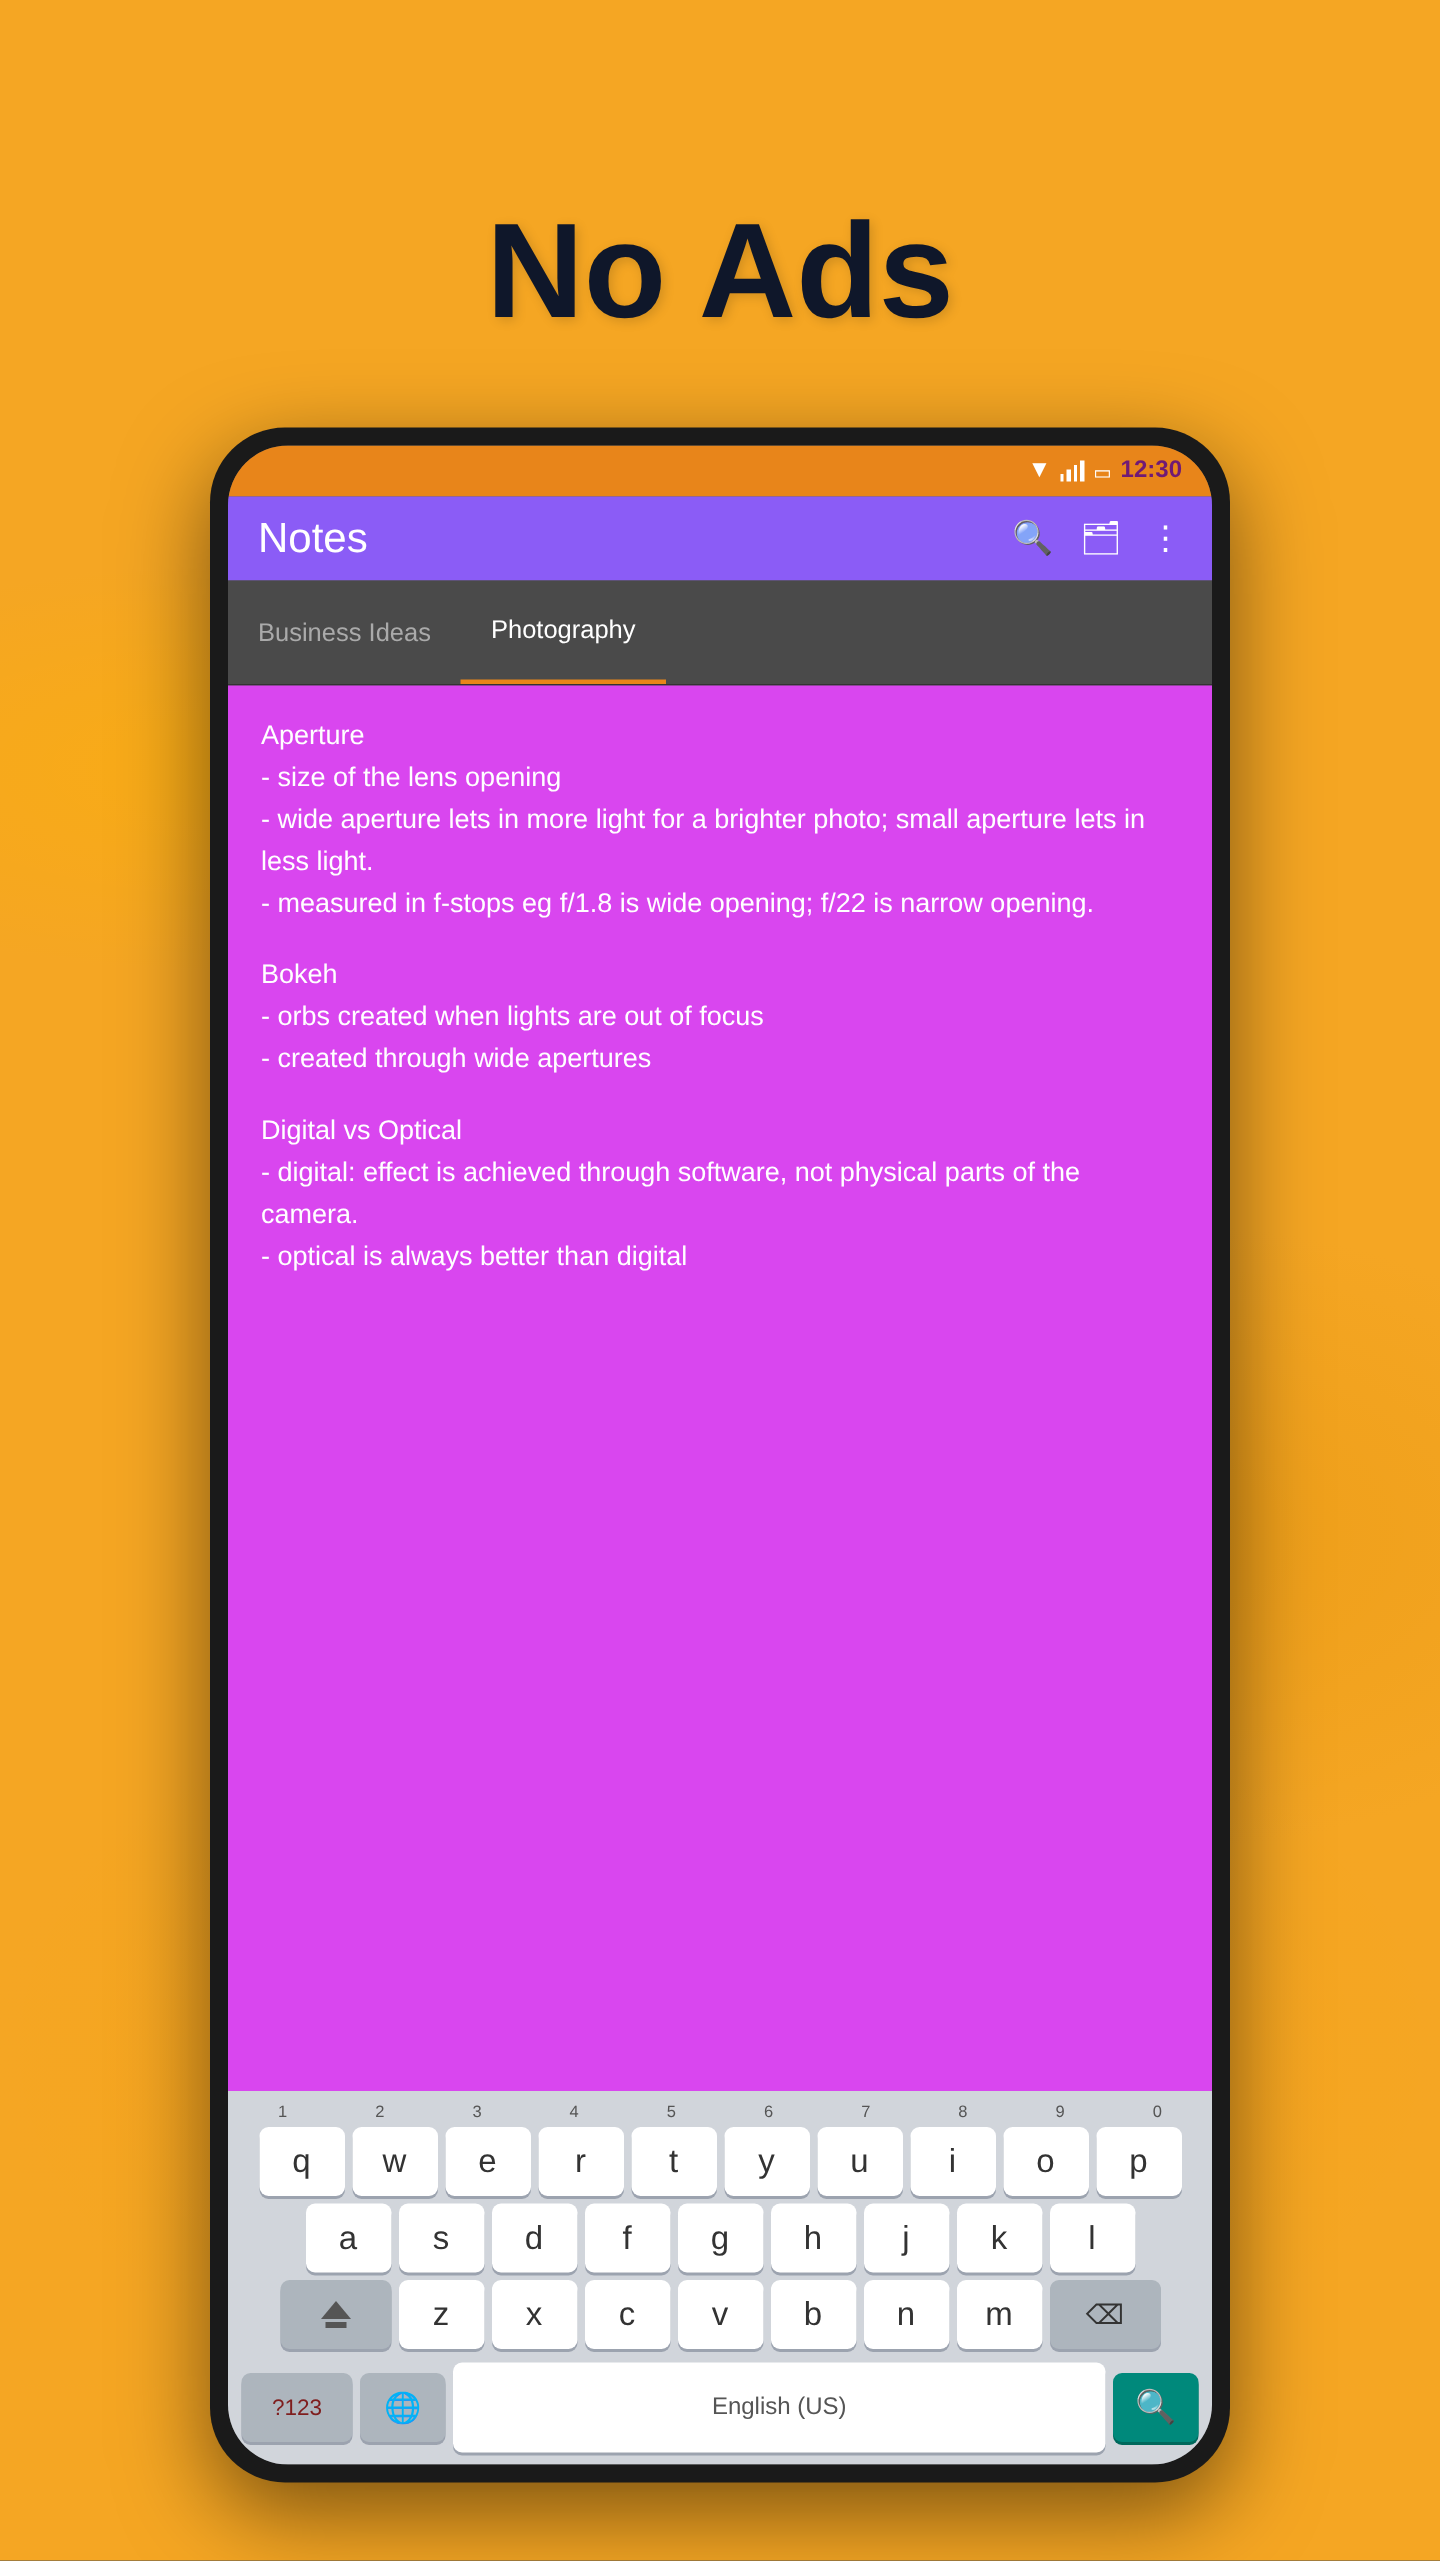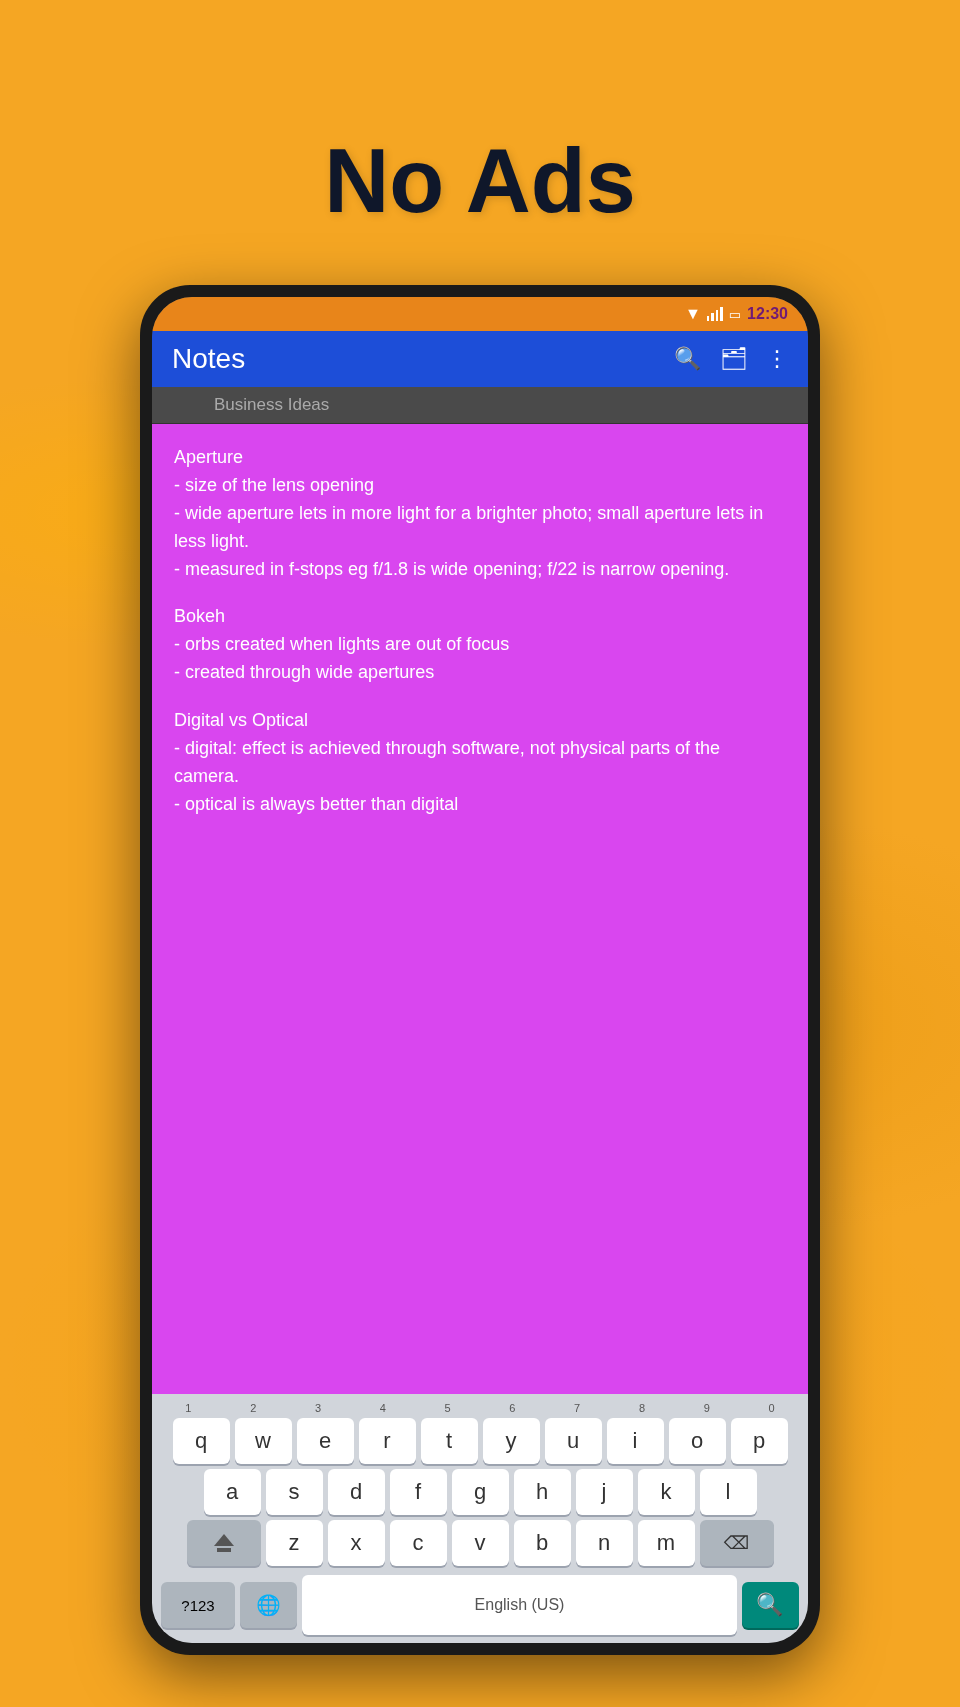--- a/index.html
+++ b/index.html
@@ -104,21 +104,21 @@
     }
 
     .time-text {
       color: #701a75;
       font-size: 16px;
       font-weight: 600;
     }
 
     
     .app-header {
-      background: #1d4ed8;
+      background: #8b5cf6;
       display: flex;
       align-items: center;
       padding: 12px 20px;
     }
 
     .app-title {
       color: white;
       font-size: 28px;
       font-weight: 500;
       flex: 1;
@@ -138,26 +138,25 @@
 
     
     .tabs-bar {
       background: #4a4a4a;
       display: flex;
       align-items: center;
       border-bottom: 1px solid #333;
     }
 
     .tab-item {
-      padding: 8px 20px;
+      padding: 23px 20px;
       font-size: 17px;
       cursor: pointer;
       color: #aaa;
       white-space: nowrap;
-      margin-left: 42px;
     }
 
     .tab-item.active {
       color: white;
       border-bottom: 3px solid #E8851A;
     }
 
     
     .note-content {
       background: #d946ef;
@@ -235,21 +234,21 @@
 
     .key-123 {
       background: #adb5bd;
       border-radius: 6px;
       height: 46px;
       width: 74px;
       display: flex;
       align-items: center;
       justify-content: center;
       font-size: 15px;
-      color: #000000;
+      color: #7f1d1d;
       cursor: pointer;
       box-shadow: 0 2px 0 #9ca3af;
     }
 
     .key-globe {
       background: #adb5bd;
       border-radius: 6px;
       height: 46px;
       width: 57px;
       display: flex;
@@ -340,20 +339,21 @@
       <span class="app-title">Notes</span>
       <div class="header-icons">
         <span class="header-icon">🔍</span>
         <span class="header-icon">🗂</span>
         <span class="header-icon">⋮</span>
       </div>
     </div>
 
     <div class="tabs-bar">
       <div class="tab-item">Business Ideas</div>
+      <div class="tab-item active">Photography</div>
     </div>
 
     <div class="note-content">
       <p>Aperture<br>
         - size of the lens opening<br>
         - wide aperture lets in more light for a brighter photo; small aperture lets in less light.<br>
         - measured in f-stops eg f/1.8 is wide opening; f/22 is narrow opening.
       </p>
       <p>Bokeh<br>
         - orbs created when lights are out of focus<br>

